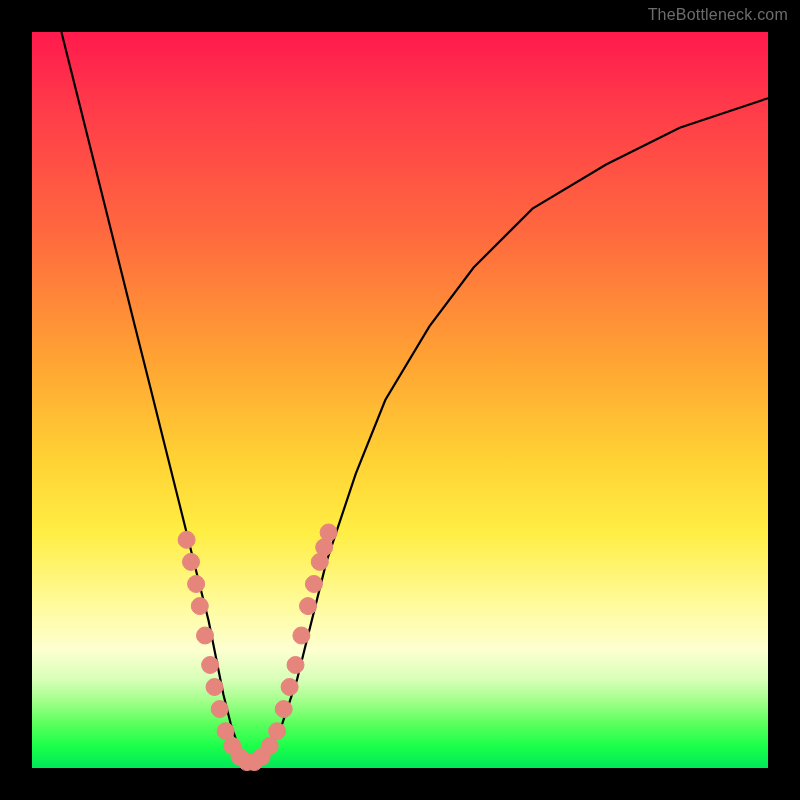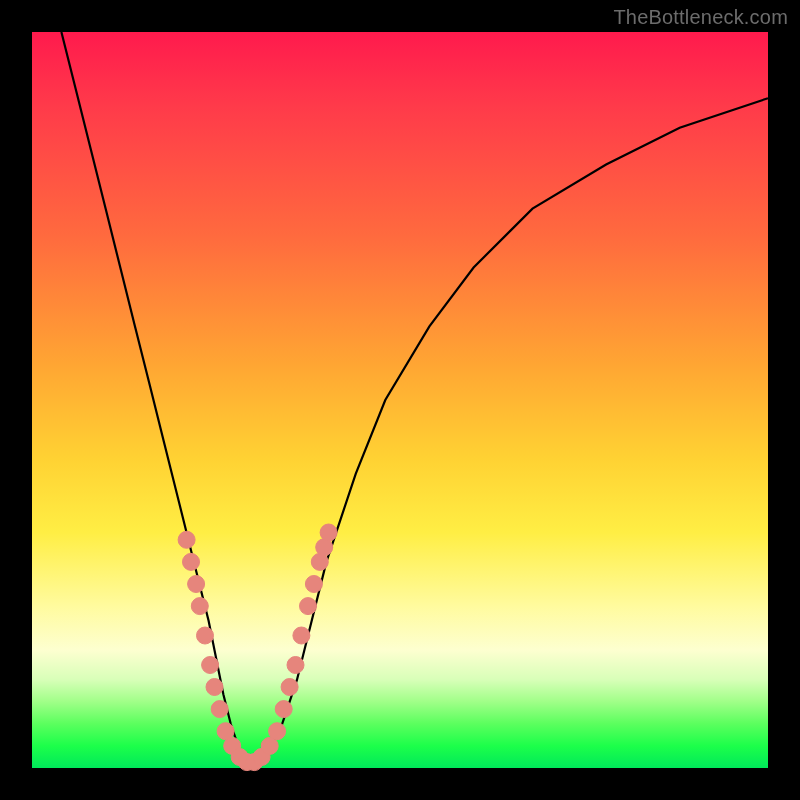--- a/index.html
+++ b/index.html
@@ -40,21 +40,21 @@
       #5bff5e 94%,
       #1cff4a 97%,
       #00e85a 100%
     );
   }
   .watermark {
     position: absolute;
     top: 6px;
     right: 12px;
     color: #6c6c6c;
-    font-size: 20px;
+    font-size: 16px;
     letter-spacing: 0.2px;
     user-select: none;
     text-align: center;
   }
   svg.curve {
     position: absolute;
     left: 0;
     top: 0;
     width: 736px;
     height: 736px;

